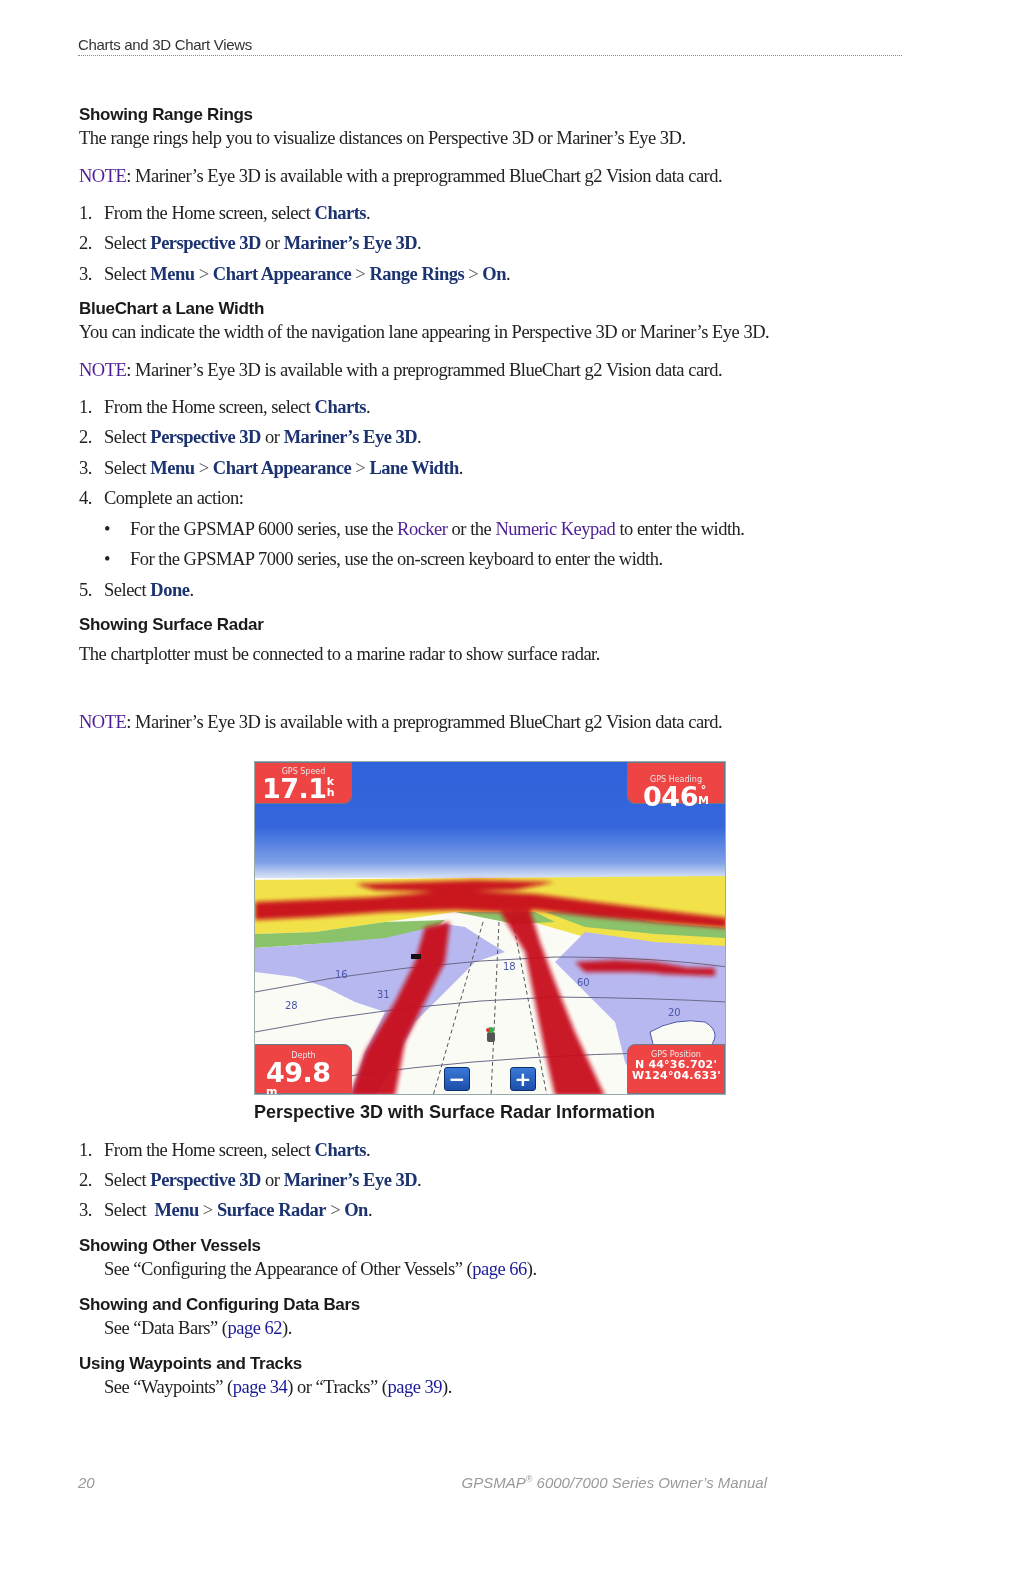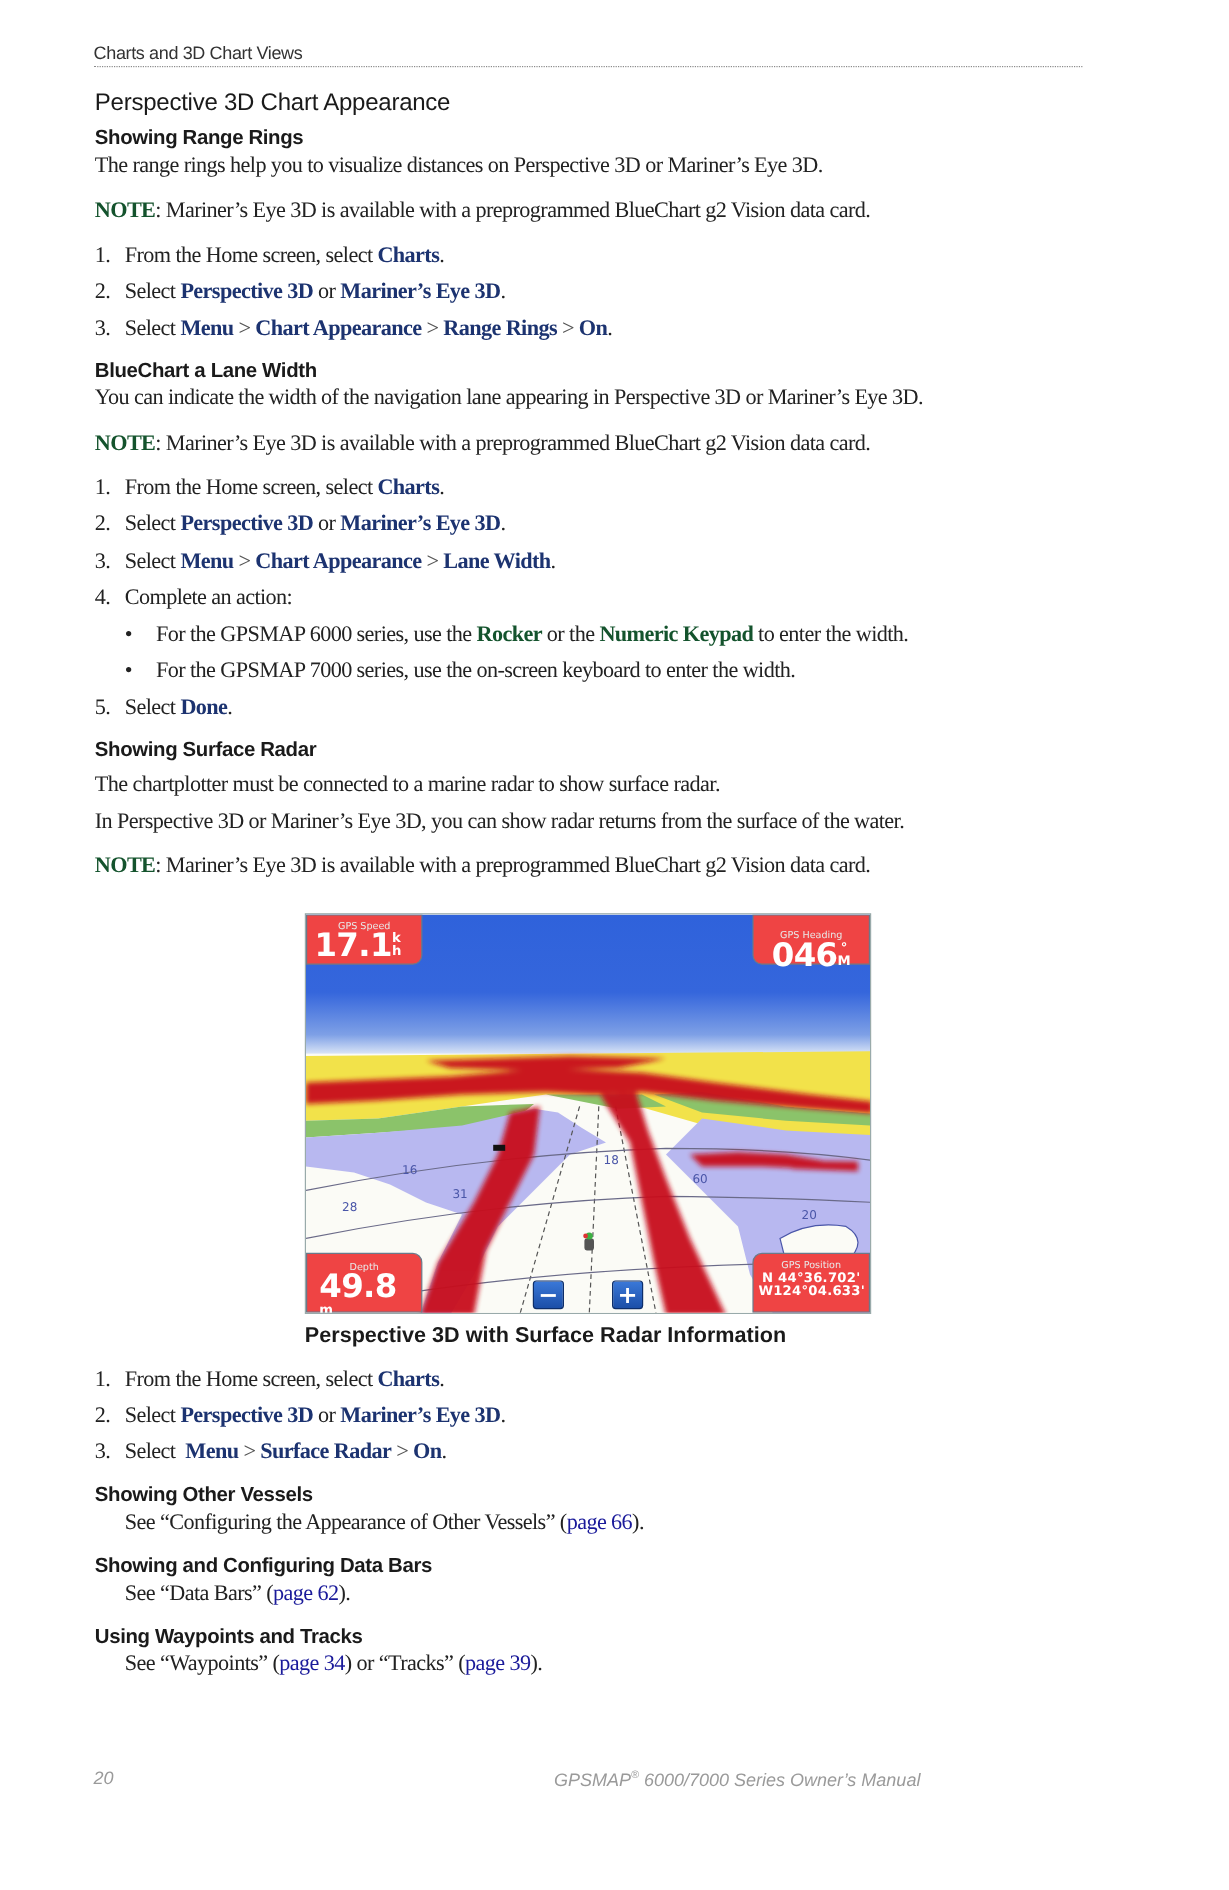--- a/index.html
+++ b/index.html
@@ -23,21 +23,21 @@
   }
   .p {
     position: absolute; left: 79px;
     font-family: "Liberation Serif", serif; font-size: 18.5px; color: #222;
     letter-spacing: -0.5px; white-space: nowrap;
   }
   .p.indent { left: 104px; }
   .num { display: inline-block; width: 25px; }
   .bullet { position: absolute; left: 104px; }
   .btxt { position: absolute; left: 130px; }
-  .b { font-weight: bold; color: #14532d; }
+  .b { font-weight: normal; color: #4c1d95; }
   .ui { font-weight: bold; color: #1c3370; }
   .link { color: #1a1a9a; }
   .gt { color: #555; }
   .caption {
     position: absolute; left: 254px; width: 472px; top: 1102px; text-align: left;
     font-family: "Liberation Sans", sans-serif; font-weight: bold; font-size: 18px; color: #1a1a1a;
   }
   .footer-num {
     position: absolute; left: 78px; top: 1474px;
     font-family: "Liberation Sans", sans-serif; font-style: italic; font-size: 15px; color: #9a9a9a;
@@ -73,21 +73,20 @@
   .zoom-out { left: 189px; }
   .zoom-in { left: 255px; }
 </style>
 </head>
 <body>
 
 <div class="page">
 
   <div class="running-head">Charts and 3D Chart Views</div>
 
-  <div class="h1">Perspective 3D Chart Appearance</div>
 
   <div class="h2" style="top:105px">Showing Range Rings</div>
   <div class="p" style="top:128px">The range rings help you to visualize distances on Perspective 3D or Mariner’s Eye 3D.</div>
   <div class="p" style="top:166px">
     <span class="b">NOTE</span><span>: Mariner’s Eye 3D is available with a preprogrammed BlueChart g2 Vision data card.</span>
   </div>
   <div class="p" style="top:203px">
     <span class="num">1.</span><span>From the Home screen, select </span><span class="ui">Charts</span><span>.</span>
   </div>
   <div class="p" style="top:233px">
@@ -121,21 +120,20 @@
   <div class="p" style="top:549px; left:0">
     <span class="bullet">•</span>
     <span class="btxt">For the GPSMAP 7000 series, use the on-screen keyboard to enter the width.</span>
   </div>
   <div class="p" style="top:580px">
     <span class="num">5.</span><span>Select </span><span class="ui">Done</span><span>.</span>
   </div>
 
   <div class="h2" style="top:615px">Showing Surface Radar</div>
   <div class="p" style="top:644px">The chartplotter must be connected to a marine radar to show surface radar.</div>
-  <div class="p" style="top:675px">In Perspective 3D or Mariner’s Eye 3D, you can show radar returns from the surface of the water.</div>
   <div class="p" style="top:712px">
     <span class="b">NOTE</span><span>: Mariner’s Eye 3D is available with a preprogrammed BlueChart g2 Vision data card.</span>
   </div>
 
   <div class="figure">
     <svg width="472" height="334" viewBox="0 0 472 334">
       <defs>
         <linearGradient id="sky" x1="0" y1="0" x2="0" y2="1">
           <stop offset="0" stop-color="#2f62db"></stop>
           <stop offset="0.55" stop-color="#3566dc"></stop>

